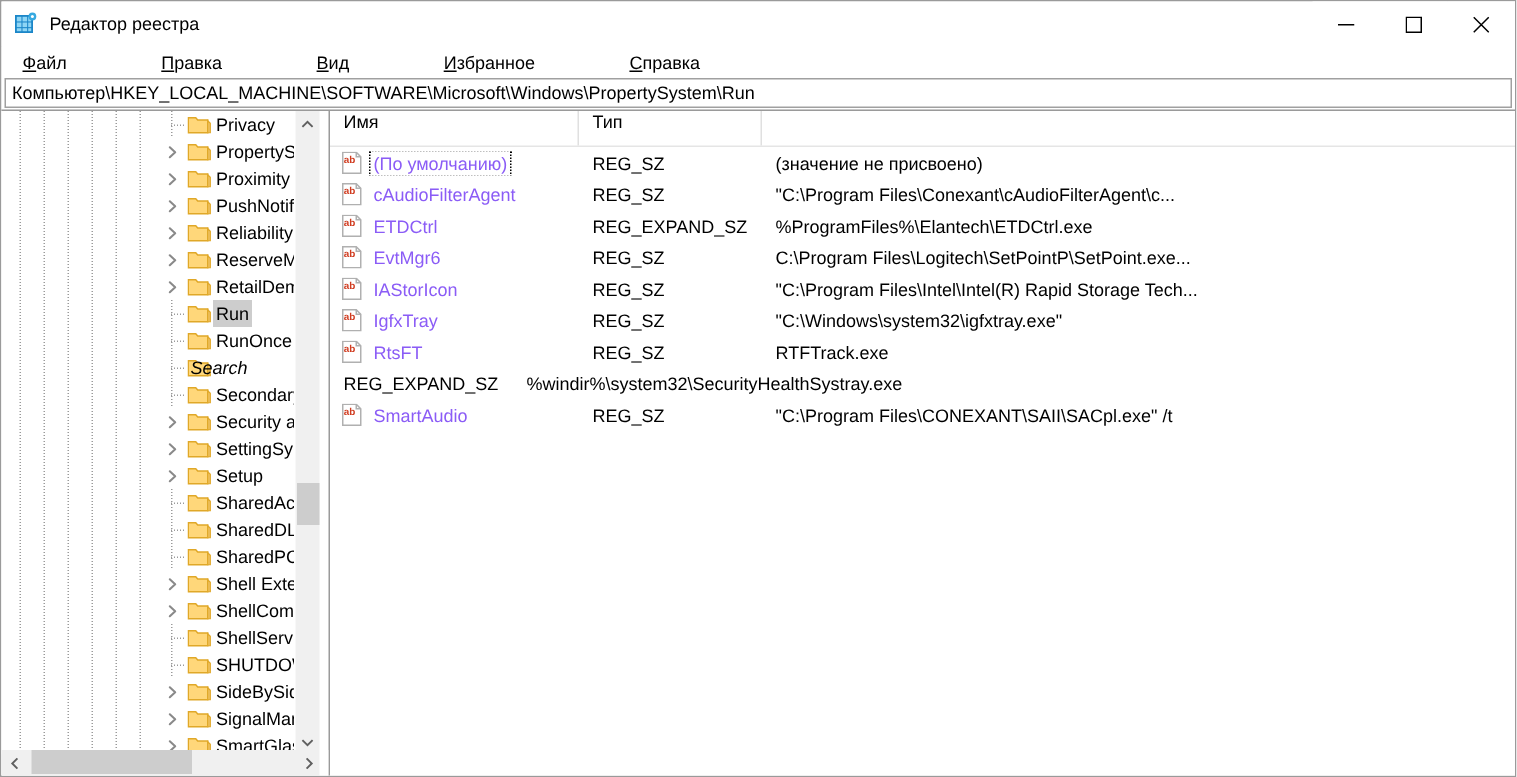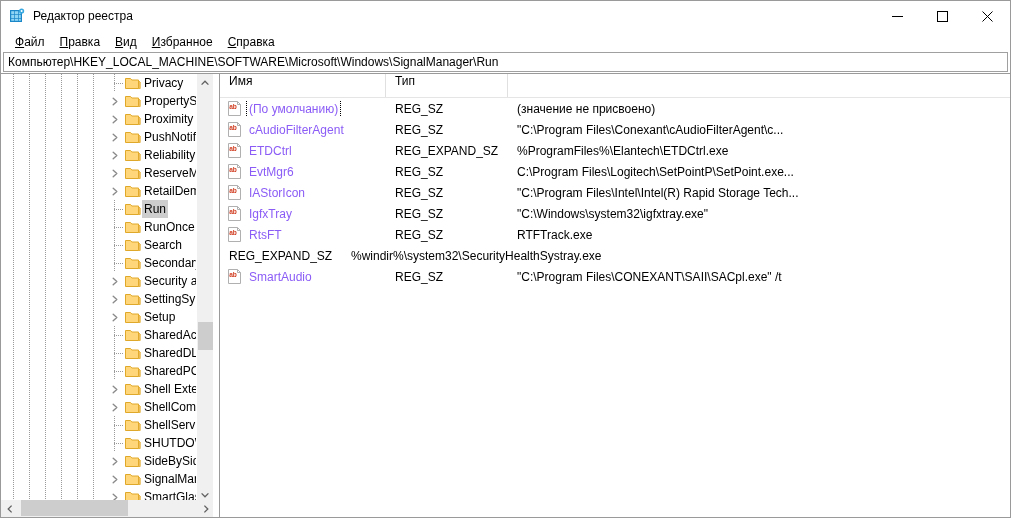--- a/index.html
+++ b/index.html
@@ -65,20 +65,21 @@
   .win-btn svg { display: block; }
 
   
   .menubar {
     height: 21px;
     min-height: 21px;
     display: flex;
     align-items: center;
     padding-left: 7px;
     background: #ffffff;
+    gap: 48px;
   }
   .menu-item {
     font-size: 12px;
     color: #000000;
     padding: 2px 8px 2px 7px;
     white-space: nowrap;
     line-height: 1;
   }
   .menu-item u { text-decoration: underline; }
 
@@ -402,21 +403,21 @@
   <div class="menubar">
     <div class="menu-item"><u>Ф</u><span>айл</span></div>
     <div class="menu-item"><u>П</u><span>равка</span></div>
     <div class="menu-item"><u>В</u><span>ид</span></div>
     <div class="menu-item"><u>И</u><span>збранное</span></div>
     <div class="menu-item"><u>С</u><span>правка</span></div>
   </div>
 
   <div class="addressbar-wrap">
     <div class="addressbar">
-      <span>Компьютер\HKEY_LOCAL_MACHINE\SOFTWARE\Microsoft\Windows\SignalManager\Run</span>
+      <span>Компьютер\HKEY_LOCAL_MACHINE\SOFTWARE\Microsoft\Windows\PropertySystem\Run</span>
     </div>
   </div>
 
   <div class="panes">
 
     <div class="tree-pane">
       <div class="tree-viewport">
         <div class="guide-lines" id="guides">
             <div class="guide" style="left: 12px;"></div>
             <div class="guide" style="left: 28px;"></div>
@@ -541,21 +542,21 @@
               <div class="tree-label" style="left: 141px;">RunOnce</div>
             </div>
             <div class="tree-row">
               <div class="tw-stub" style="left: 106px;"></div>
               <div class="folder" style="left: 124px; top: 2px;">
                 <svg width="16" height="14" viewBox="0 0 16 14">
                   <path d="M0.5 2.5 L5.5 2.5 L6.8 4.0 L13.5 4.0 L13.5 12.5 L0.5 12.5 Z" fill="#ffd77a" stroke="#e0a828" stroke-width="1"></path>
                   <path d="M13.5 4.5 L15.2 6.2 L15.2 12.5 L13.5 12.5 Z" fill="#f0c468" stroke="#e0a828" stroke-width="0.8"></path>
                 </svg>
               </div>
-              <div class="tree-label" style="left: 141px;">Search</div>
+              <div class="tree-label" style="left: 124px; font-style: italic;">Search</div>
             </div>
             <div class="tree-row">
               <div class="tw-stub" style="left: 106px;"></div>
               <div class="folder" style="left: 124px; top: 2px;">
                 <svg width="16" height="14" viewBox="0 0 16 14">
                   <path d="M0.5 2.5 L5.5 2.5 L6.8 4.0 L13.5 4.0 L13.5 12.5 L0.5 12.5 Z" fill="#ffd77a" stroke="#e0a828" stroke-width="1"></path>
                   <path d="M13.5 4.5 L15.2 6.2 L15.2 12.5 L13.5 12.5 Z" fill="#f0c468" stroke="#e0a828" stroke-width="0.8"></path>
                 </svg>
               </div>
               <div class="tree-label" style="left: 141px;">SecondaryAuthFactor</div>

